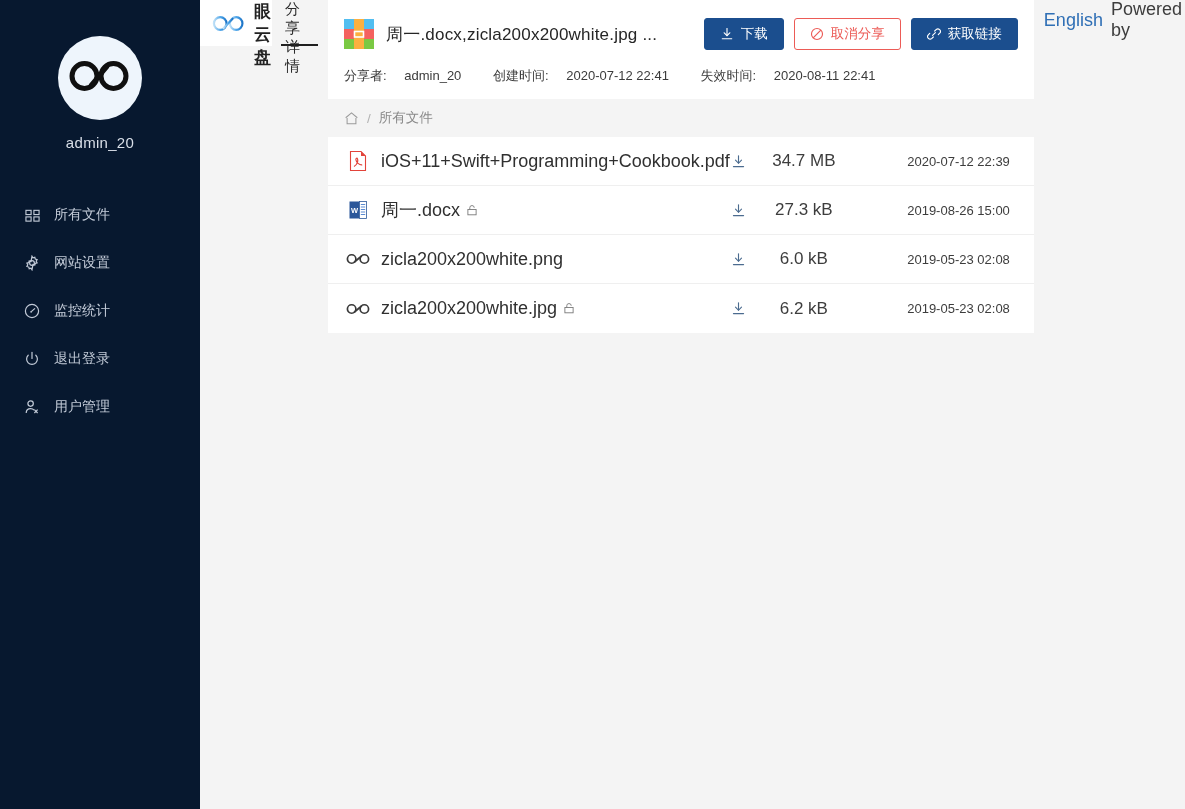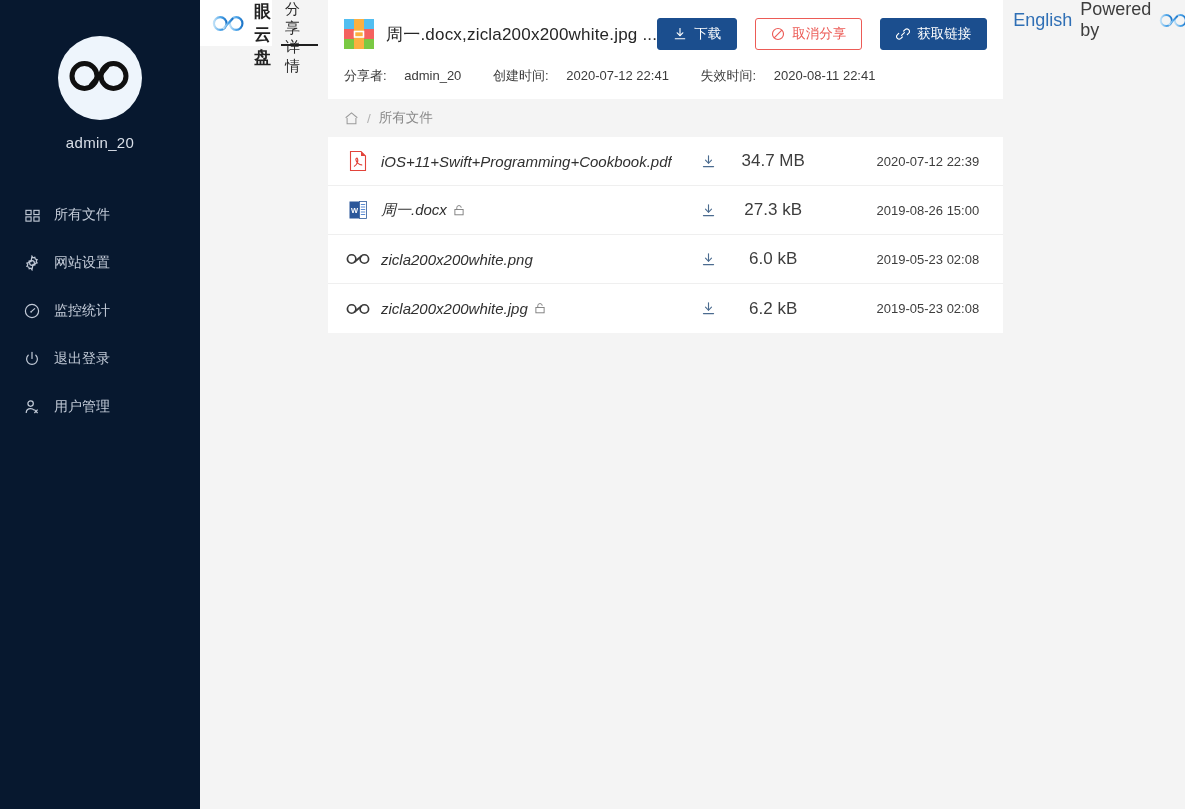--- a/index.html
+++ b/index.html
@@ -79,21 +79,21 @@
     background: #ffffff;
     margin: 0 2px;
   }
   .summary { padding: 18px 16px 14px 16px; }
   .summary-top { display: flex; align-items: center; }
   .multi-ico { width: 30px; height: 30px; flex: 0 0 30px; margin-right: 12px; }
   .summary-title {
     font-size: 17px; color: #262626; letter-spacing: .2px;
     white-space: nowrap; overflow: hidden; text-overflow: ellipsis;
   }
-  .btns { margin-left: auto; display: flex; gap: 18px; flex: 0 0 auto; }
+  .btns { margin-left: auto; display: flex; gap: 10px; flex: 0 0 auto; }
   .btn {
     height: 32px; display: flex; align-items: center; gap: 7px;
     padding: 0 15px; font-size: 13.5px; border-radius: 3px;
     cursor: pointer; white-space: nowrap; border: 1px solid transparent;
   }
   .btn-primary { background: #1b4e8e; color: #fff; border-color: #1b4e8e; }
   .btn-danger  { background: #fff; color: #ec5b56; border-color: #ec5b56; }
   .btn svg { display: block; }
 
   .meta {
@@ -116,23 +116,23 @@
   .filelist { background: #fff; margin: 0 2px; }
   .frow {
     display: flex; align-items: center; height: 49px;
     border-bottom: 1px solid #efefef;
     padding: 0 24px 0 18px;
     cursor: pointer;
   }
   .frow:last-child { border-bottom: none; }
   .ftype { width: 24px; height: 24px; flex: 0 0 24px; margin-right: 11px; display:flex; align-items:center; justify-content:center;}
   .fname {
-    font-size: 15px; color: #303030;
+    font-size: 18px; color: #303030;
     white-space: nowrap; overflow: hidden; text-overflow: ellipsis;
-    display: flex; align-items: center; gap: 6px; font-style: italic;
+    display: flex; align-items: center; gap: 6px;
   }
   .lock-ico { width: 13px; height: 13px; display: inline-flex; flex: 0 0 13px; }
   .fdl { margin-left: auto; width: 18px; flex: 0 0 18px; display: flex; justify-content: center; }
   .fsize {
     width: 112px; flex: 0 0 112px; text-align: center;
     font-size: 17px; color: #3d3d3d;
   }
   .fdate {
     width: 150px; flex: 0 0 150px; text-align: right;
     font-size: 13px; color: #3d3d3d;

